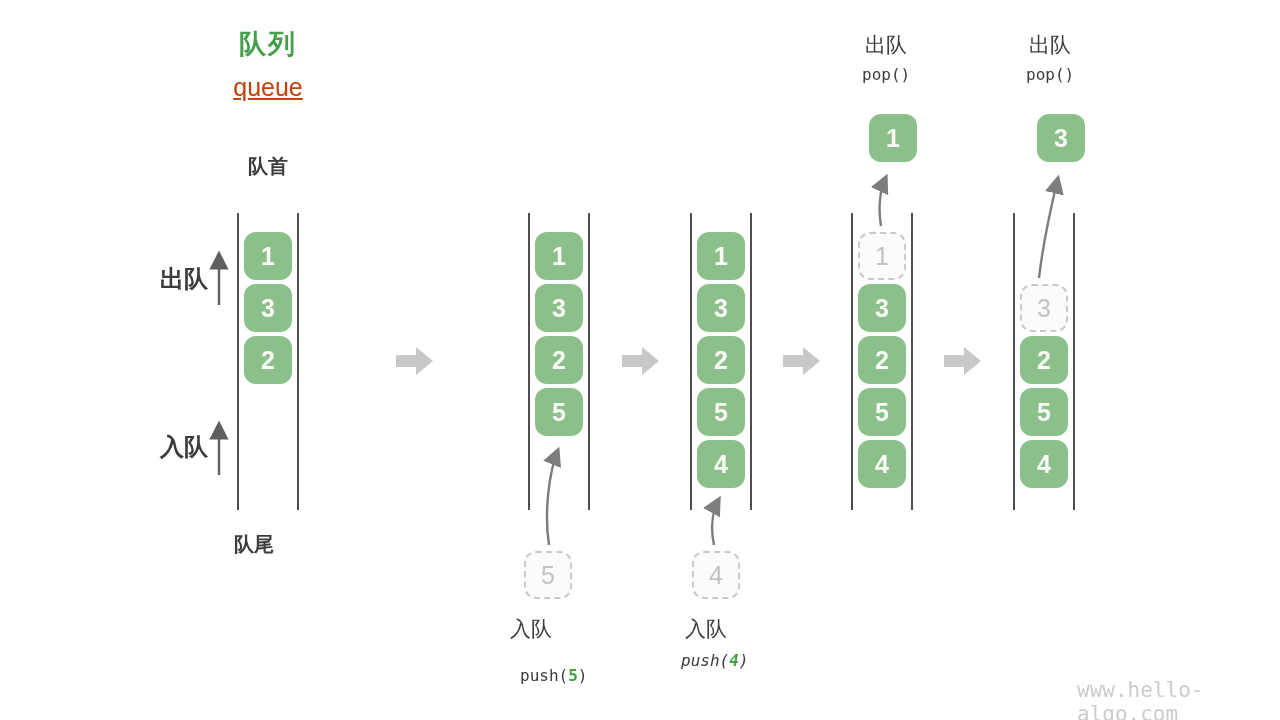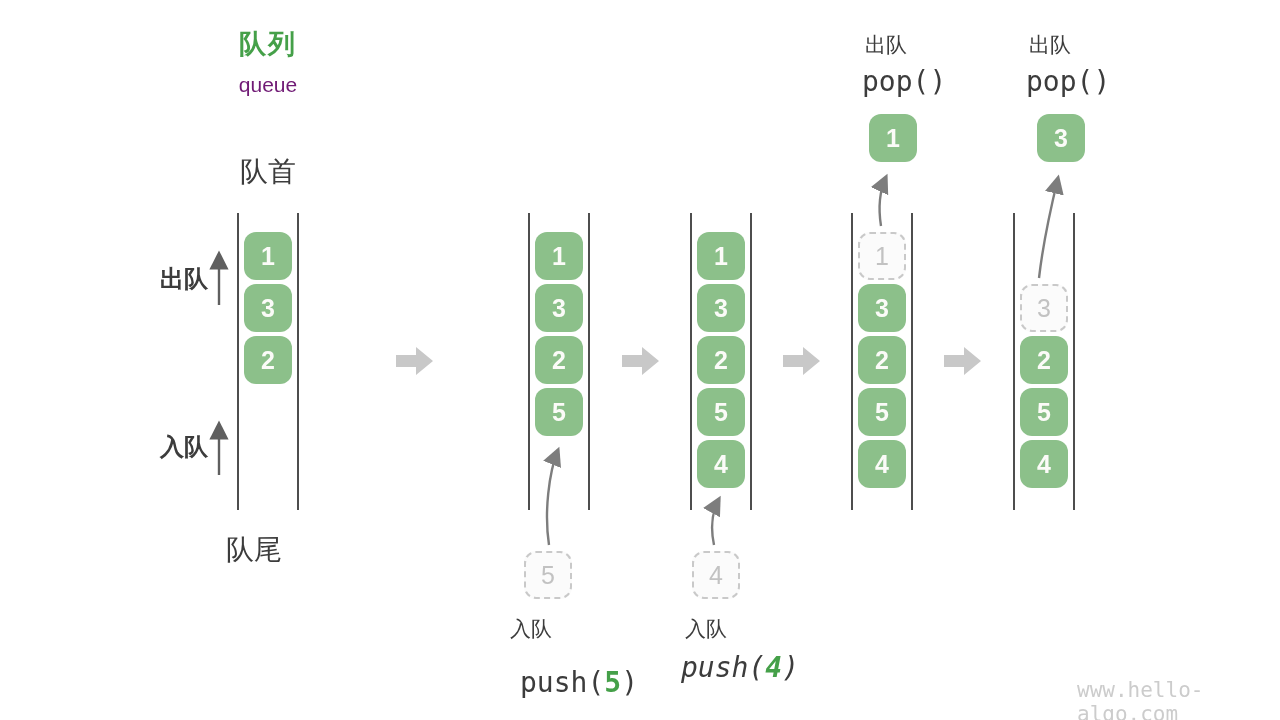--- a/index.html
+++ b/index.html
@@ -4,23 +4,23 @@
 <style>
   html,body{margin:0;padding:0;background:#fff;}
   .canvas{
     position:relative;width:1280px;height:720px;background:#ffffff;overflow:hidden;
     font-family:"Liberation Sans","DejaVu Sans",sans-serif;color:#3c3c3c;
   }
   .abs{position:absolute;}
   
   .title-block{left:200px;top:26px;width:136px;text-align:center;}
   .title-zh{font-size:27px;font-weight:bold;color:#45A049;letter-spacing:2px;}
-  .title-en{font-size:21px;color:#701a75;margin-top:11px;}
+  .title-en{font-size:25px;color:#c2410c;margin-top:11px;text-decoration:underline;}
   
-  .struct-label{width:100px;text-align:center;font-size:28px;font-weight:normal;color:#3c3c3c;}
+  .struct-label{width:100px;text-align:center;font-size:20px;font-weight:bold;color:#3c3c3c;}
   .lbl-front{left:218px;top:153px;}
   .lbl-rear{left:204px;top:531px;}
   .side-label{font-size:24px;font-weight:bold;color:#3c3c3c;}
   .lbl-dequeue{left:160px;top:263px;}
   .lbl-enqueue{left:160px;top:431px;}
   
   .qcol{
     position:absolute;top:213px;height:297px;width:58px;
     border-left:2px solid #4e4e4e;border-right:2px solid #4e4e4e;
   }
@@ -41,21 +41,21 @@
     display:flex;align-items:center;justify-content:center;font-size:25px;
   }
   .popped{background:#8CC08A;color:#fbfbf8;font-weight:bold;}
   .pending{background:#fbfbfb;border:2px dashed #c9c9c9;color:#c2c2c2;}
   .popped-1{left:869px;top:114px;}
   .popped-2{left:1037px;top:114px;}
   .pending-1{left:524px;top:551px;}
   .pending-2{left:692px;top:551px;}
   
   .op-zh{font-size:21px;color:#3c3c3c;}
-  .op-code{font-family:"DejaVu Sans Mono","Liberation Mono",monospace;font-size:28px;color:#3c3c3c;}
+  .op-code{font-family:"DejaVu Sans Mono","Liberation Mono",monospace;font-size:16px;color:#3c3c3c;}
   .op-code .green-num{color:#45A049;font-weight:bold;}
   .pop-zh-1{left:865px;top:31px;}
   .pop-code-1{left:862px;top:65px;}
   .pop-zh-2{left:1029px;top:31px;}
   .pop-code-2{left:1026px;top:65px;}
   .push-zh-1{left:510px;top:615px;}
   .push-code-1{left:520px;top:651px;margin-top:15px;}
   .push-zh-2{left:685px;top:615px;}
   .push-code-2{left:681px;top:651px;font-style:italic;}
   

